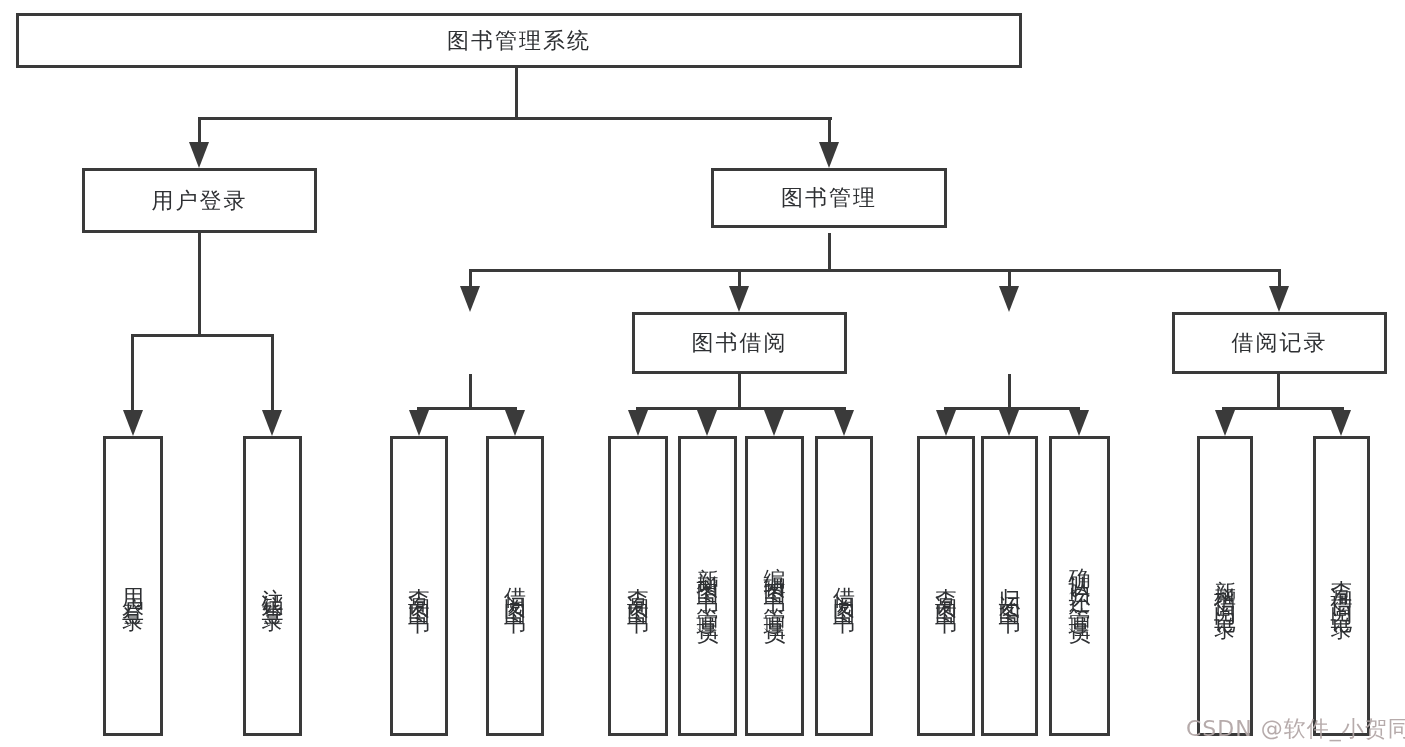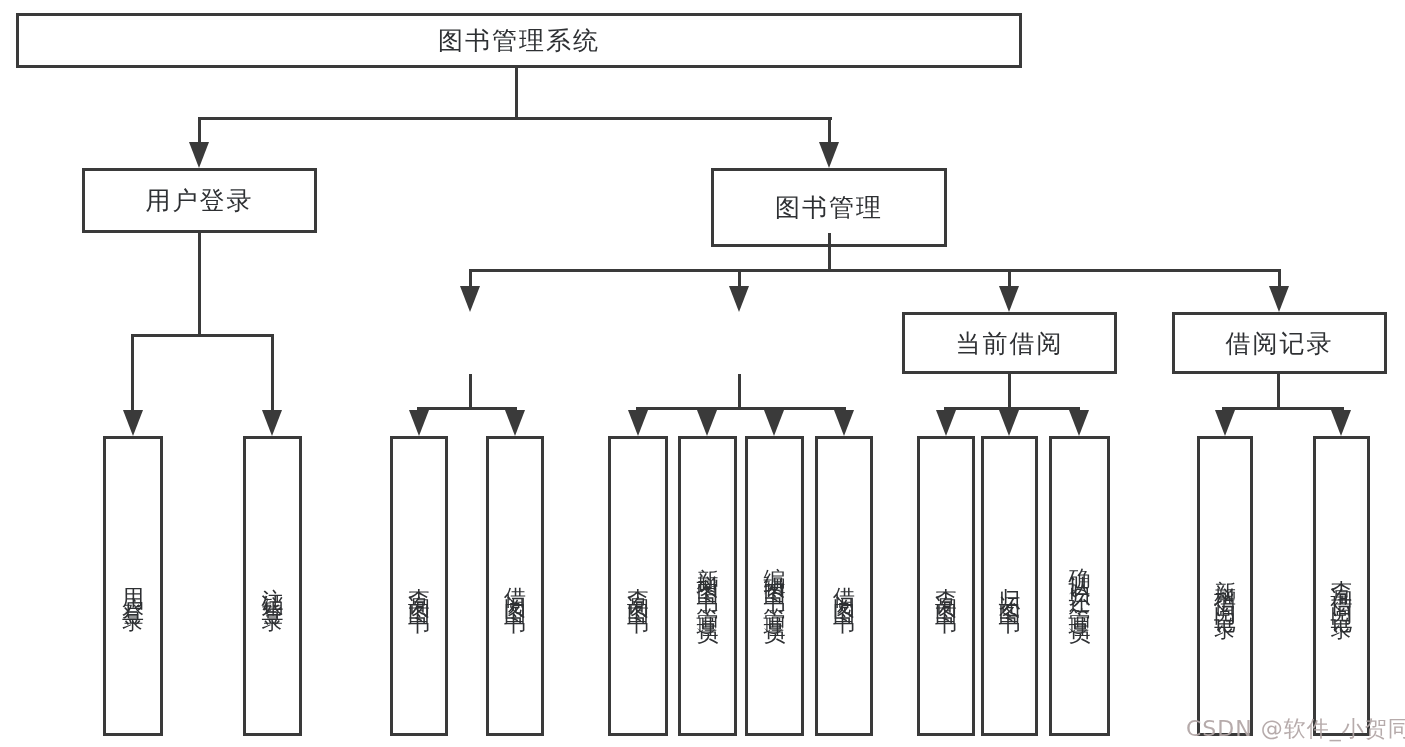--- a/index.html
+++ b/index.html
@@ -19,21 +19,21 @@
   .box{
     position:absolute;
     box-sizing:border-box;
     border:3px solid var(--line);
     background:#fff;
     display:flex;
     align-items:center;
     justify-content:center;
   }
   .hlabel{
-    font-size:25px;
+    font-size:22px;
     color:var(--text);
     letter-spacing:2px;
     white-space:nowrap;
     line-height:1;
   }
   .vlabel{
     writing-mode:vertical-rl;
     font-size:22px;
     color:var(--text);
     letter-spacing:8px;
@@ -64,26 +64,26 @@
 
 <div class="canvas">
 
   <div class="box" style="left:16px;top:13px;width:1006px;height:55px">
     <span class="hlabel">图书管理系统</span>
   </div>
 
   <div class="box" style="left:82px;top:168px;width:235px;height:65px">
     <span class="hlabel">用户登录</span>
   </div>
-  <div class="box" style="left:711px;top:168px;width:236px;height:79px">
+  <div class="box" style="left:711px;top:168px;width:236px;height:60px">
     <span class="hlabel">图书管理</span>
   </div>
 
-  <div class="box" style="left:902px;top:312px;width:215px;height:62px">
-    <span class="hlabel">当前借阅</span>
+  <div class="box" style="left:632px;top:312px;width:215px;height:62px">
+    <span class="hlabel">图书借阅</span>
   </div>
   <div class="box" style="left:1172px;top:312px;width:215px;height:62px">
     <span class="hlabel">借阅记录</span>
   </div>
 
   <div class="box" style="left:103px;top:436px;width:60px;height:300px">
     <span class="vlabel">用户登录</span>
   </div>
   <div class="box" style="left:243px;top:436px;width:59px;height:300px">
     <span class="vlabel">注销登录</span>

